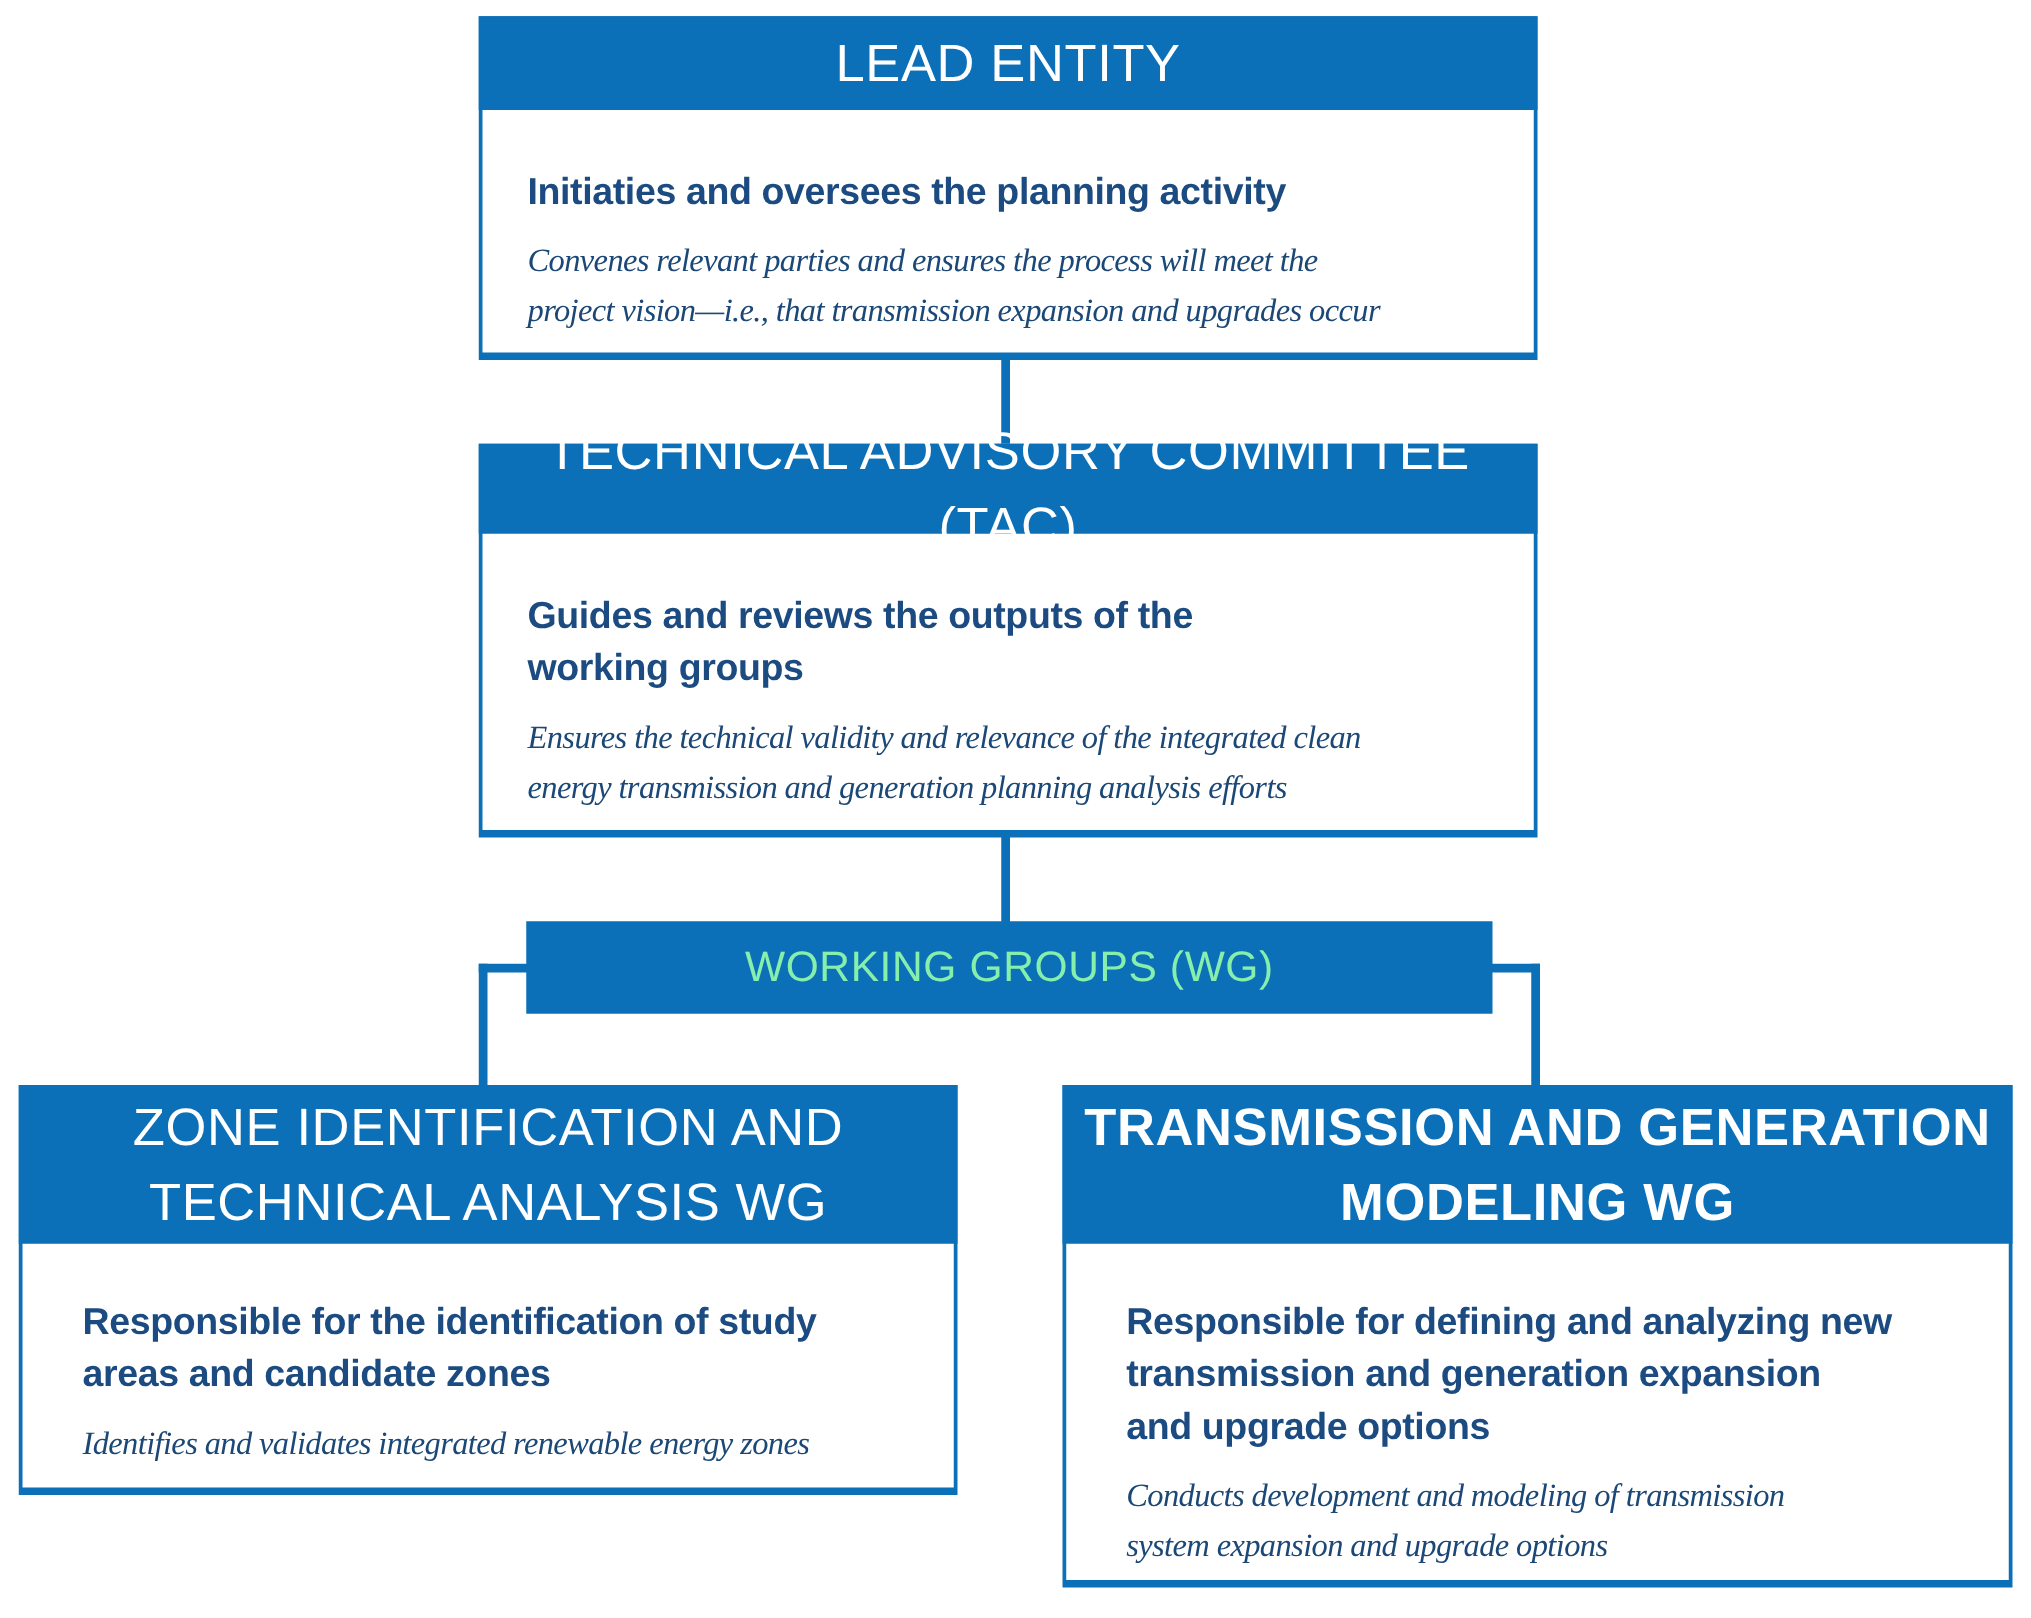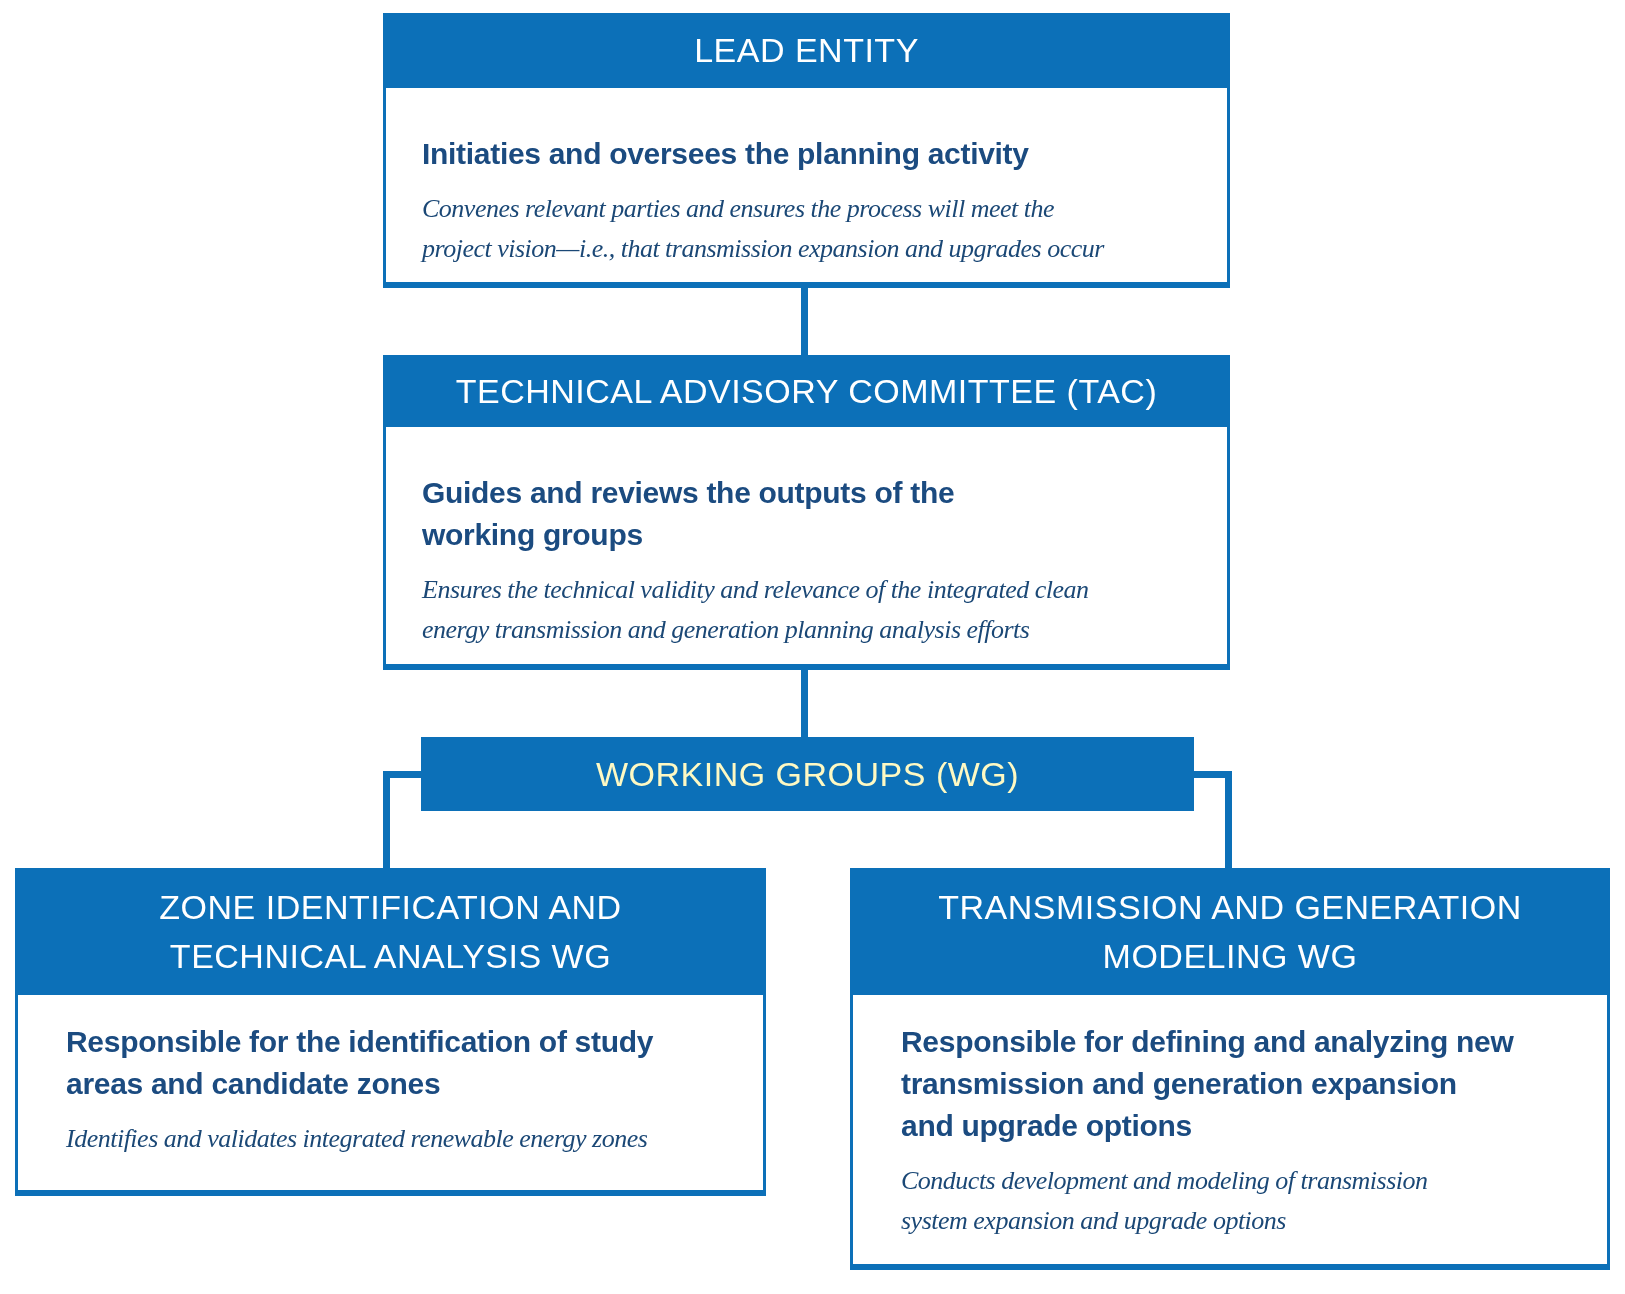--- a/index.html
+++ b/index.html
@@ -18,24 +18,24 @@
   .node{
     position:absolute;
     background:#ffffff;
     border:3px solid var(--blue);
     border-bottom-width:6px;
     box-sizing:border-box;
   }
   .node-header{
     background:var(--blue);
     color:#ffffff;
-    margin:-3px -3px 0 -3px;
+    margin:-3px -3px 16px -3px;
     display:flex;align-items:center;justify-content:center;
     text-align:center;
-    font-size:34px;
+    font-size:42px;
     letter-spacing:.5px;
     line-height:1.42;
     white-space:pre-line;
   }
   .node-body{color:var(--navy);}
   .body-pad-top{padding:16px 36px 0 36px;margin-top:29px;}
   .wg-pad{padding:26px 48px 0 48px;}
   .node-heading{
     font-weight:bold;
     font-size:30px;
@@ -51,21 +51,21 @@
     line-height:1.54;
     letter-spacing:-0.5px;
     margin:0;
     color:var(--serif-navy);
     white-space:pre-line;
     font-style:italic;
   }
   .bar{
     position:absolute;
     background:var(--blue);
-    color:#fef9c3;
+    color:#86efac;
     display:flex;align-items:center;justify-content:center;
     font-size:34px;
     letter-spacing:.5px;
   }
   .connector{position:absolute;background:var(--blue);}
 </style>
 </head>
 <body>
 
 <div class="canvas">
@@ -104,21 +104,21 @@
     <div class="node-header" style="height:127px;">ZONE IDENTIFICATION AND
 TECHNICAL ANALYSIS WG</div>
     <div class="node-body wg-pad">
       <p class="node-heading">Responsible for the identification of study
 areas and candidate zones</p>
       <p class="node-desc">Identifies and validates integrated renewable energy zones</p>
     </div>
   </div>
 
   <div class="node" style="left:850px;top:868px;width:760px;height:402px;">
-    <div class="node-header" style="height:127px;">TRANSMISSION AND GENERATION
+    <div class="node-header" style="height:127px;font-weight:bold;">TRANSMISSION AND GENERATION
 MODELING WG</div>
     <div class="node-body wg-pad">
       <p class="node-heading">Responsible for defining and analyzing new
 transmission and generation expansion
 and upgrade options</p>
       <p class="node-desc">Conducts development and modeling of transmission
 system expansion and upgrade options</p>
     </div>
   </div>
 

